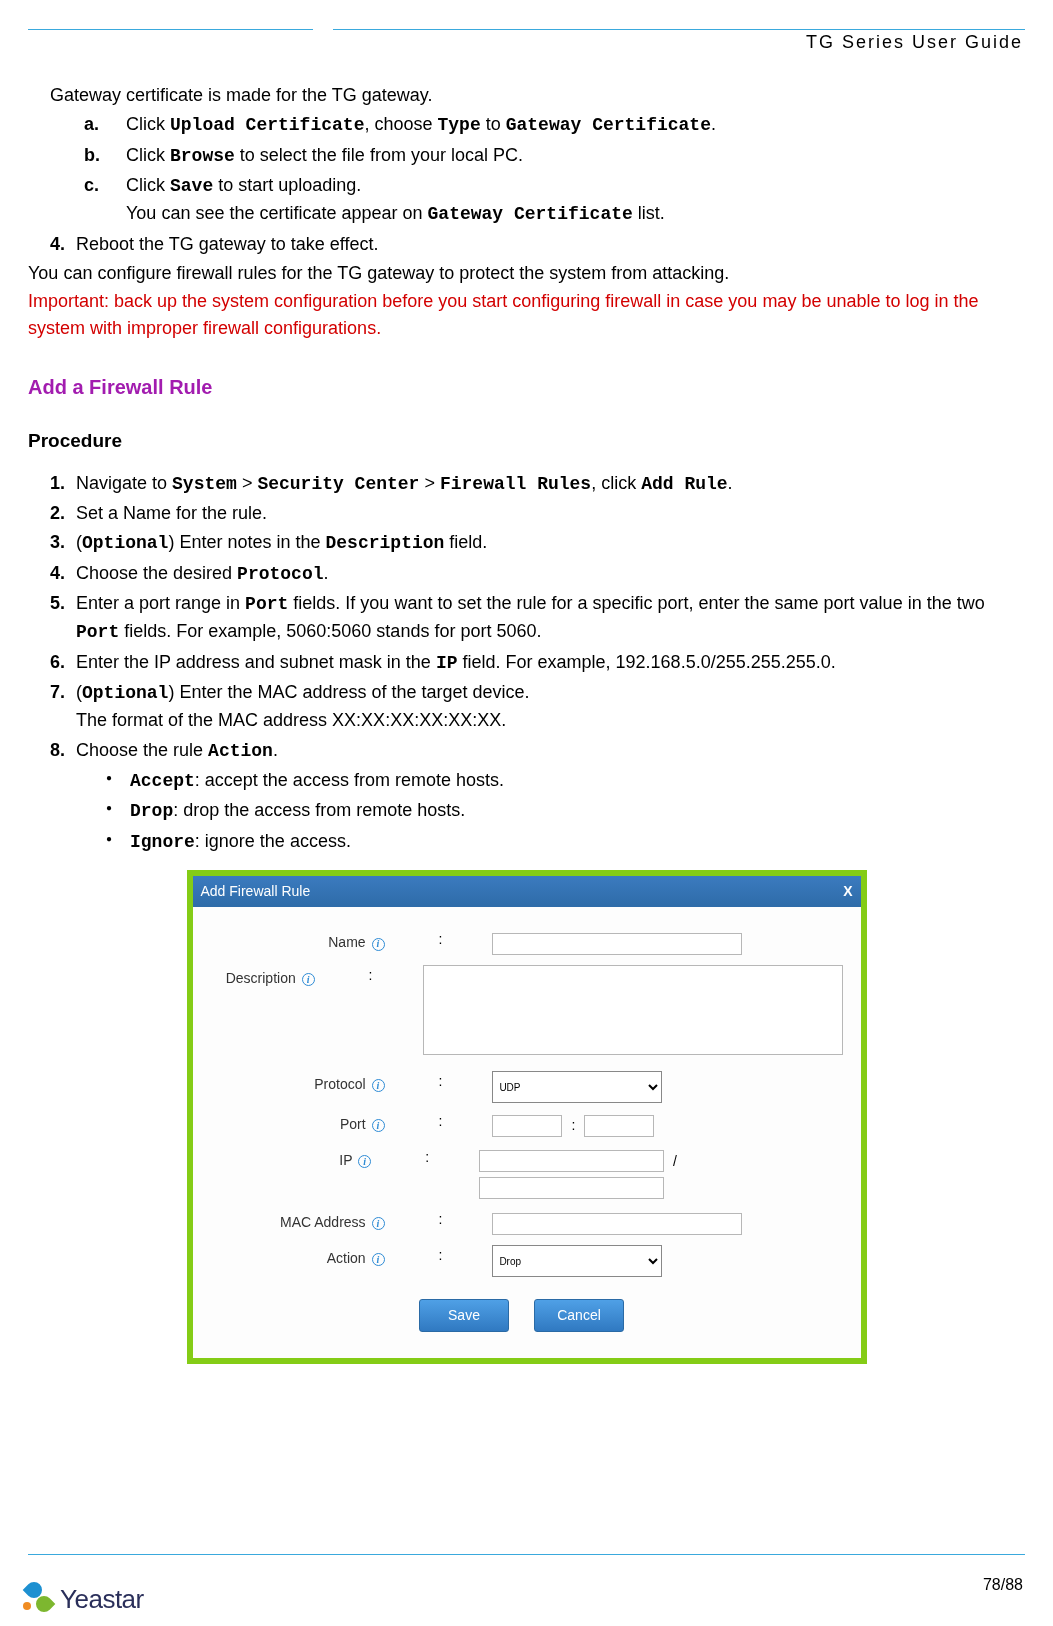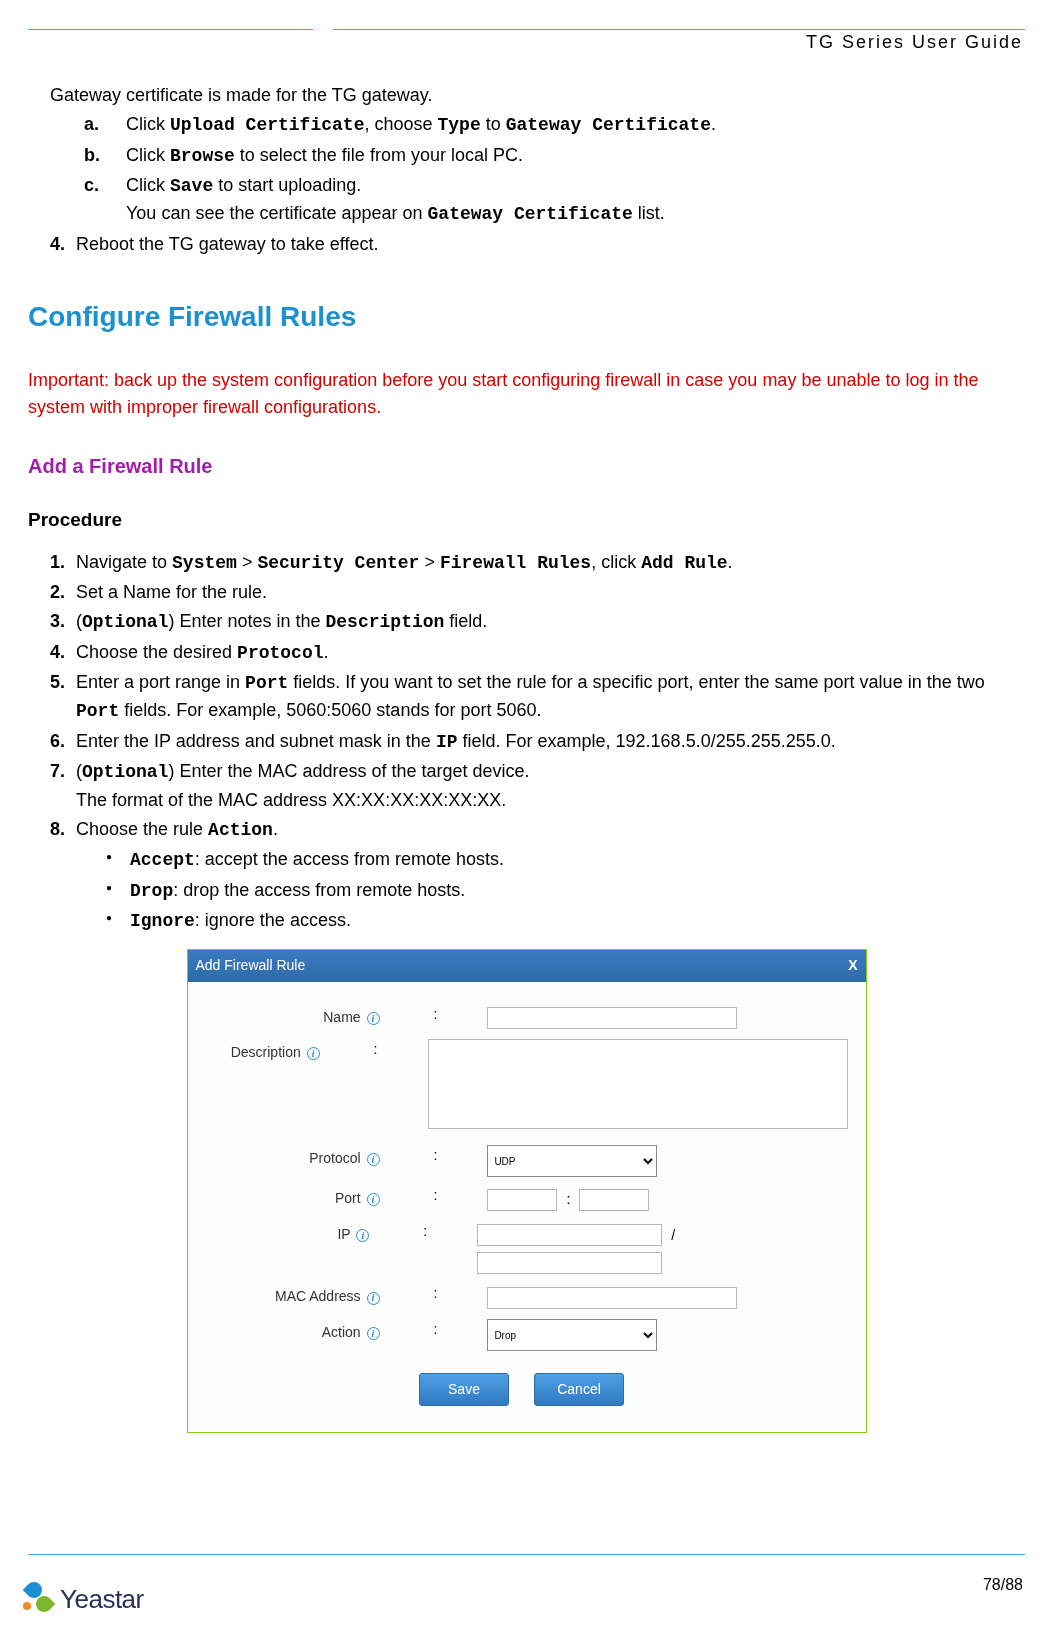--- a/index.html
+++ b/index.html
@@ -46,21 +46,21 @@
       color: #a21caf;
       font-size: 20px;
       font-weight: bold;
       margin: 30px 0 24px 0;
     }
     h4.proc { font-weight: bold; margin: 22px 0 14px 0; font-size: 19px; }
     .important { color: #d30000; margin: 2px 0; }
     b { font-weight: bold; font-family: Liberation Mono, monospace; }
 
     
-    .dialog-wrap { margin: 14px auto 0 auto; width: 680px; border: 1px solid #84cc16; background: #fff; }
+    .dialog-wrap { margin: 14px auto 0 auto; width: 680px; border: 6px solid #84cc16; background: #fff; }
     .dialog-titlebar {
       background: linear-gradient(#3b7bbf, #2e6ba8);
       color: #fff;
       font-size: 14px;
       padding: 5px 8px;
       display: flex;
       justify-content: space-between;
       align-items: center;
     }
     .dialog-close { font-weight: bold; font-size: 14px; }
@@ -152,22 +152,22 @@
     </li>
   </ul>
 
   <ul class="ol-num">
     <li>
       <span class="num">4.</span>
       <span>Reboot the TG gateway to take effect.</span>
     </li>
   </ul>
 
-  <h2 class="section-title">Configure Firewall Rules</h2>
-
+
+  <p>You can configure firewall rules for the TG gateway to protect the system from attacking.</p>
   <p class="important">Important: back up the system configuration before you start configuring firewall in case you may be unable to log in the system with improper firewall configurations.</p>
 
   <h3 class="sub-title">Add a Firewall Rule</h3>
 
   <h4 class="proc">Procedure</h4>
 
   <ul class="ol-num">
     <li>
       <span class="num">1.</span>
       <span>Navigate to </span><b>System</b><span> &gt; </span><b>Security Center</b><span> &gt; </span><b>Firewall Rules</b><span>, click </span><b>Add Rule</b><span>.</span>

